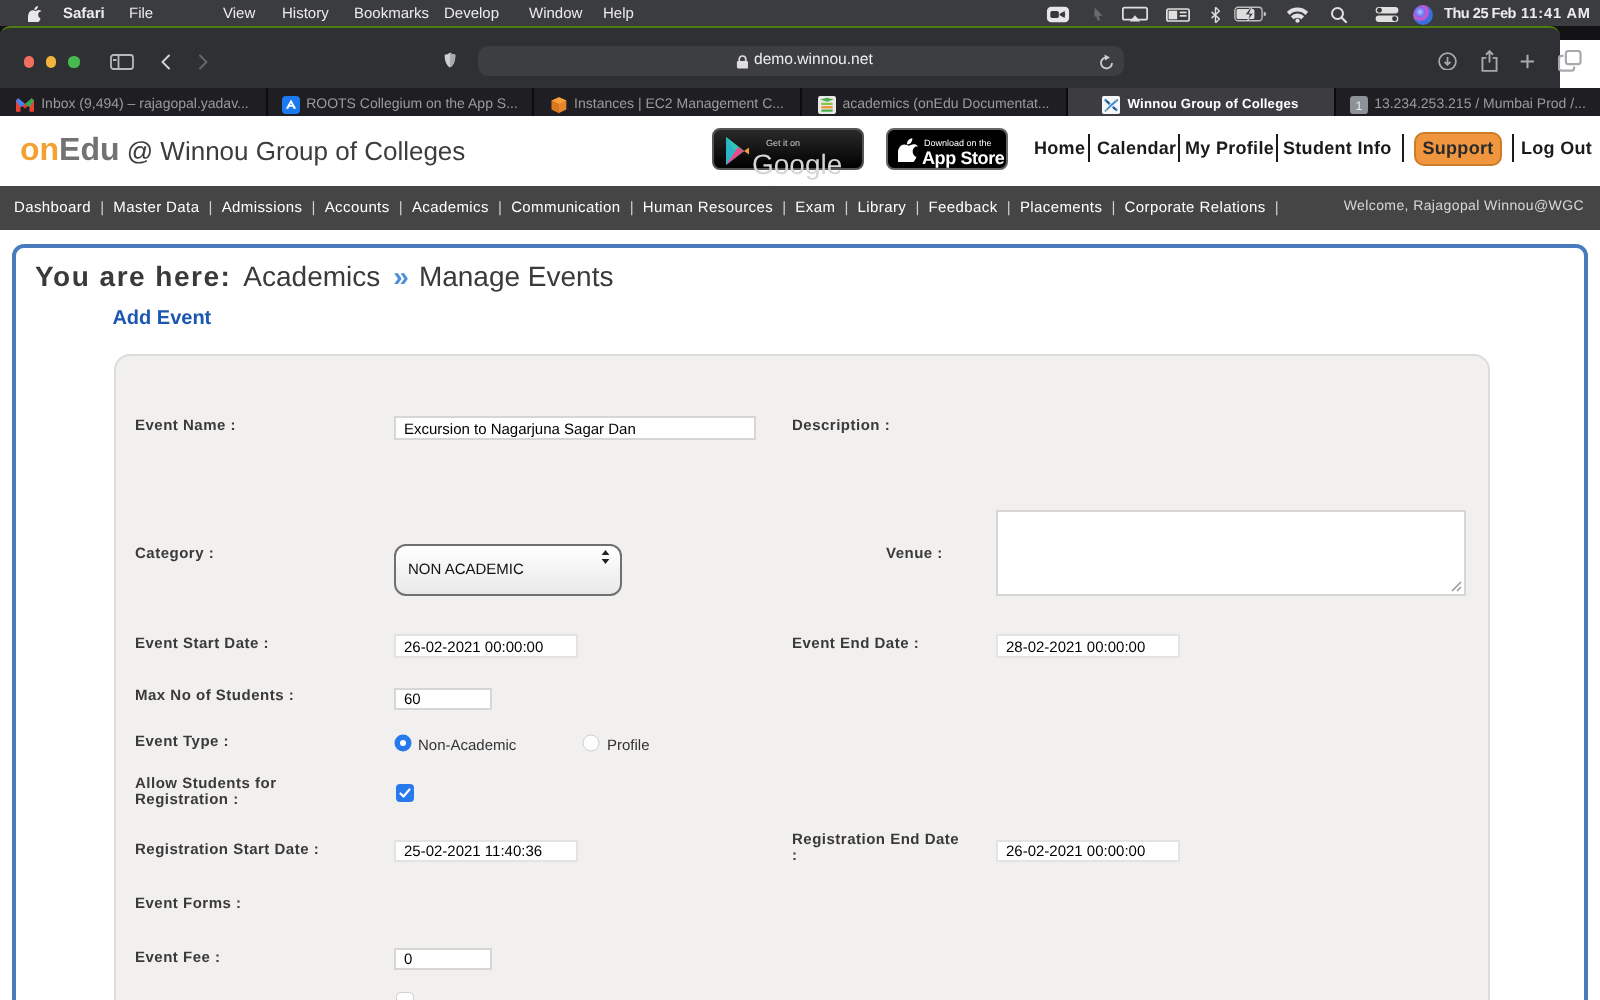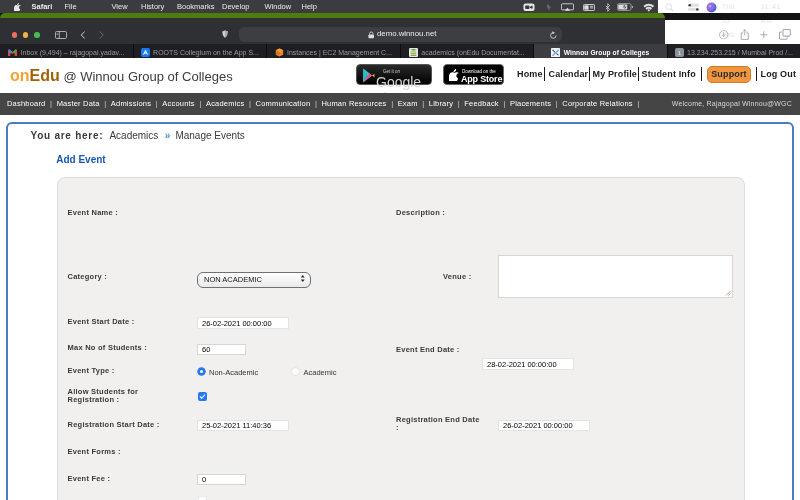--- a/index.html
+++ b/index.html
@@ -1,44 +1,44 @@
 <!DOCTYPE html>
 <html><head>
 <meta charset="utf-8">
 <style>
   * { margin:0; padding:0; box-sizing:border-box; }
   html,body { width:800px; height:500px; overflow:hidden; }
   body { font-family:"Liberation Sans", sans-serif; position:relative; background:#fff; }
   .abs { position:absolute; }
 
   
-  #menubar { left:0; top:0; width:658px; height:13px; background:#3b3c3f; color:#e8e8e8; }
+  #menubar { left:0; top:0; width:800px; height:13px; background:#3b3c3f; color:#e8e8e8; }
   #menubar .mi { position:absolute; top:0; height:14px; line-height:14px; font-size:7.5px; color:#ececec; }
   
-  #toolbar { left:0; top:13px; width:665px; height:30.5px; background:#2f3033; border-top:5px solid #4d7c0f; border-radius:5px 5px 0 0; box-sizing:border-box; }
+  #toolbar { left:0; top:13px; width:780px; height:30.5px; background:#2f3033; border-top:1px solid #4d7c0f; border-radius:5px 5px 0 0; box-sizing:border-box; }
   .tl { position:absolute; top:14px; width:5.5px; height:5.5px; border-radius:50%; }
   #urlbar { position:absolute; left:238.5px; top:8.5px; width:323px; height:15.5px; background:#3d3e42; border-radius:5px; color:#dedede; }
   
   #tabbar { left:0; top:43.5px; width:800px; height:14.5px; background:#1a1a1d; display:flex; }
   .tab { flex:1 1 0; background:#1f1f23; border-right:1px solid #0c0c0e; color:#9b9b9d; font-size:7px; white-space:nowrap; overflow:hidden; position:relative; display:flex; align-items:center; justify-content:center; padding-top:3.5px; }
   .tab.active { background:#3d3d41; color:#ffffff; font-weight:bold; }
   .tab .ttext { display:inline-block; }
   .tab .fav { display:inline-block; width:9px; height:9px; margin-right:3.5px; flex:0 0 auto; }
   
   #siteheader { left:0; top:58px; width:800px; height:34.7px; background:#ffffff; }
   
   #sitenav { left:0; top:92.7px; width:800px; height:22px; background:#454545; color:#fff; font-size:7.5px; letter-spacing:0.2px; }
   
   #content { left:0; top:114.7px; width:800px; height:385.3px; background:#fff; }
   #bluepanel { position:absolute; left:6.3px; top:7.3px; width:788px; height:500px; border:2px solid #4a7cbd; border-radius:6px; background:#fff; }
   #formpanel { position:absolute; left:48.7px; top:53px; width:688px; height:440px; background:#f1f0ee; border:1px solid #dcdcda; border-radius:8px; }
   .flabel { position:absolute; left:9.5px; font-size:7.5px; font-weight:bold; color:#3a3a3a; letter-spacing:0.25px; line-height:8.5px; }
   .flabel2 { position:absolute; font-size:7.5px; font-weight:bold; color:#3a3a3a; letter-spacing:0.25px; line-height:8.5px; }
   .tinput { position:absolute; background:#fff; border:1px solid #d6d6d4; font-size:7.5px; color:#000; padding-left:4px; display:flex; align-items:center; }
-  .msel { position:absolute; height:16px; background:linear-gradient(#ffffff,#e9e9e9); border:1px solid #707070; border-radius:6px; font-size:7.5px; color:#111; display:flex; align-items:center; padding-left:6px; }
+  .msel { position:absolute; height:26px; background:linear-gradient(#ffffff,#e9e9e9); border:1px solid #707070; border-radius:6px; font-size:7.5px; color:#111; display:flex; align-items:center; padding-left:6px; }
   .hlink { position:absolute; top:11px; font-size:9px; letter-spacing:0.15px; font-weight:bold; color:#1a1a1a; white-space:nowrap; }
   .hbar { position:absolute; top:9px; width:1.4px; height:14px; background:#1a1a1a; }
   #support { position:absolute; left:707px; top:8px; width:44px; height:17px; background:#f0963f; border:1px solid #cd7d26; border-radius:5px; color:#2a2a2a; font-size:9px; letter-spacing:0.15px; font-weight:bold; text-align:center; line-height:15px; }
   .nsep { color:#cfcfcf; margin:0 4.6px; letter-spacing:0; }
 </style>
 </head>
 <body>
   <div class="abs" id="menubar">
     <svg style="position:absolute;left:13.5px;top:2.8px" width="7" height="7.8" viewBox="0 0 170 200">
       <path fill="#e8e8e8" d="M150 70c-1 1-25 14-25 43 0 34 30 46 31 46-0 1-5 17-16 33-10 14-20 28-36 28-16 0-21-9-39-9-18 0-24 9-39 9-16 0-27-15-37-29C-10 162-6 113 7 87c10-21 28-34 47-34 16 0 30 10 39 10 8 0 24-11 42-11 7 0 23 1 35 18zM110 38c7-9 12-21 12-33 0-2-0-3-0-5-12 0-26 8-34 18-6 7-12 19-12 31 0 2 0 4 0 4 1 0 2 0 3 0 11 0 24-7 31-15z"></path>
@@ -204,21 +204,21 @@
     </div>
     <div class="tab" style="border-right:none;">
       <svg class="fav" viewBox="0 0 16 16">
         <rect width="16" height="16" rx="3" fill="#8d9299"></rect>
         <text x="8" y="12" font-size="11" font-family="Liberation Sans" fill="#e8eaed" text-anchor="middle">1</text>
       </svg>
       <span class="ttext">13.234.253.215 / Mumbai Prod /...</span>
     </div>
   </div>
   <div class="abs" id="siteheader">
-    <div style="position:absolute;left:10px;top:8.5px;font-size:16px;font-weight:bold;"><span style="color:#f2a132;">on</span><span style="color:#a16207;">Edu</span><span style="font-weight:normal;font-size:13px;color:#3c3c3c;"> @ Winnou Group of Colleges</span></div>
+    <div style="position:absolute;left:10px;top:8.5px;font-size:16px;font-weight:bold;"><span style="color:#f2a132;">on</span><span style="color:#737373;">Edu</span><span style="font-weight:normal;font-size:13px;color:#3c3c3c;"> @ Winnou Group of Colleges</span></div>
 
     <div style="position:absolute;left:356px;top:6px;width:76px;height:21px;background:linear-gradient(#2a2a2a,#000);border-radius:4px;border:1px solid #555;">
       <svg style="position:absolute;left:5px;top:3px" width="13" height="15" viewBox="0 0 26 30">
         <path d="M2 1 L20 15 L2 29 Z" fill="#2ab6c9"></path>
         <path d="M2 1 L20 15 L14 19 Z" fill="#30c9b0"></path>
         <path d="M2 29 L20 15 L14 11 Z" fill="#e84c88"></path>
         <path d="M20 15 L25 11.5 L25 18.5 Z" fill="#f0a030"></path>
       </svg>
       <div style="position:absolute;left:26px;top:3.5px;font-size:4.5px;color:#cfcfcf;">Get it on</div>
       <div style="position:absolute;left:19px;top:9px;font-size:14px;color:#d5d5d5;">Google play</div>
@@ -242,58 +242,59 @@
     <span id="support">Support</span>
     <span class="hbar" style="left:756px;"></span>
     <span class="hlink" style="left:760.5px;">Log Out</span>
   </div>
   <div class="abs" id="sitenav">
     <div style="position:absolute;left:7px;top:0;line-height:22px;white-space:nowrap;">Dashboard<span class="nsep">|</span>Master Data<span class="nsep">|</span>Admissions<span class="nsep">|</span>Accounts<span class="nsep">|</span>Academics<span class="nsep">|</span>Communication<span class="nsep">|</span>Human Resources<span class="nsep">|</span>Exam<span class="nsep">|</span>Library<span class="nsep">|</span>Feedback<span class="nsep">|</span>Placements<span class="nsep">|</span>Corporate Relations<span class="nsep">|</span></div>
     <div style="position:absolute;right:8px;top:0;line-height:22px;color:#d8d8d8;font-size:7px;">Welcome, Rajagopal Winnou@WGC</div>
   </div>
   <div class="abs" id="content">
     <div id="bluepanel">
-      <div style="position:absolute;left:9.2px;top:6.5px;font-size:10px;color:#3a3a3a;white-space:nowrap;margin-left:13px;"><b style="letter-spacing:0.75px;">You are here:</b><span style="margin-left:6px;">Academics</span><span style="color:#4b8fd4;font-weight:bold;margin-left:6.5px;">»</span><span style="margin-left:5px;">Manage Events</span></div>
+      <div style="position:absolute;left:9.2px;top:6.5px;font-size:14px;color:#3a3a3a;white-space:nowrap;"><b style="letter-spacing:0.75px;">You are here:</b><span style="margin-left:6px;">Academics</span><span style="color:#4b8fd4;font-weight:bold;margin-left:6.5px;">»</span><span style="margin-left:5px;">Manage Events</span></div>
       <div style="position:absolute;left:47.9px;top:30.5px;font-size:10px;font-weight:bold;color:#1b57b1;">Add Event</div>
       <div id="formpanel">
         <div class="flabel" style="top:31.0px;">Event Name :</div>
+        <div class="tinput" style="left:139px;top:30.5px;width:181px;height:11.5px;">Excursion to Nagarjuna Sagar Dan</div>
         <div class="flabel2" style="left:338px;top:31.0px;">Description :</div>
 
         <div class="flabel" style="top:95.0px;">Category :</div>
         <div class="msel" style="left:139px;top:94px;width:114.5px;">NON ACADEMIC
           <svg style="position:absolute;right:5px;top:2.5px" width="5.5" height="7" viewBox="0 0 7 9">
             <path d="M3.5 0 L6 3.2 H1 Z" fill="#222"></path>
             <path d="M3.5 9 L6 5.8 H1 Z" fill="#222"></path>
           </svg>
         </div>
         <div class="flabel2" style="left:340px;top:95.0px;margin-left:45px;">Venue :</div>
         <div class="tinput" style="left:440px;top:77px;width:235px;height:43px;">
           <svg style="position:absolute;right:1px;bottom:1px" width="6" height="6" viewBox="0 0 6 6">
             <path d="M5.5 1 L1 5.5 M5.5 3.5 L3.5 5.5" stroke="#999" stroke-width="0.8"></path>
           </svg>
         </div>
 
         <div class="flabel" style="top:140.0px;">Event Start Date :</div>
         <div class="tinput" style="left:139px;top:139.5px;width:92px;height:11.5px;border-color:#e3e3e1;">26-02-2021 00:00:00</div>
-        <div class="flabel2" style="left:338px;top:140.0px;margin-top:28px;">Event End Date :</div>
-        <div class="tinput" style="left:424px;top:139.5px;width:92px;height:11.5px;border-color:#e3e3e1;margin-top:41px;">28-02-2021 00:00:00</div>
+        <div class="flabel2" style="left:338px;top:140.0px;">Event End Date :</div>
+        <div class="tinput" style="left:440px;top:139.5px;width:92px;height:11.5px;border-color:#e3e3e1;">28-02-2021 00:00:00</div>
 
         <div class="flabel" style="top:166.0px;">Max No of Students :</div>
         <div class="tinput" style="left:139px;top:166px;width:49px;height:11.5px;">60</div>
 
         <div class="flabel" style="top:189.0px;">Event Type :</div>
         <svg style="position:absolute;left:139px;top:189.5px" width="9" height="9" viewBox="0 0 18 18">
           <circle cx="9" cy="9" r="8.5" fill="#2878ee"></circle>
           <circle cx="9" cy="9" r="3" fill="#fff"></circle>
         </svg>
         <div style="position:absolute;left:151px;top:190px;font-size:7.5px;color:#333;">Non-Academic</div>
         <svg style="position:absolute;left:233.5px;top:189.5px" width="9" height="9" viewBox="0 0 18 18">
           <circle cx="9" cy="9" r="8" fill="#fdfdfd" stroke="#d0d0d0" stroke-width="1"></circle>
         </svg>
-        <div style="position:absolute;left:245.5px;top:190px;font-size:7.5px;color:#333;">Academic</div>
+        <div style="position:absolute;left:245.5px;top:190px;font-size:7.5px;color:#333;">Profile</div>
 
         <div class="flabel" style="top:210.0px;">Allow Students for<br>Registration :</div>
         <svg style="position:absolute;left:140px;top:214.5px" width="9" height="9" viewBox="0 0 18 18">
           <rect width="18" height="18" rx="4" fill="#2878ee"></rect>
           <path d="M4.5 9.5 L7.5 12.5 L13.5 5.5" stroke="#fff" stroke-width="2.2" fill="none" stroke-linecap="round" stroke-linejoin="round"></path>
         </svg>
 
         <div class="flabel" style="top:243.0px;">Registration Start Date :</div>
         <div class="tinput" style="left:139px;top:242px;width:92px;height:11.5px;border-color:#e3e3e1;">25-02-2021 11:40:36</div>
         <div class="flabel2" style="left:338px;top:238.0px;">Registration End Date<br>:</div>

